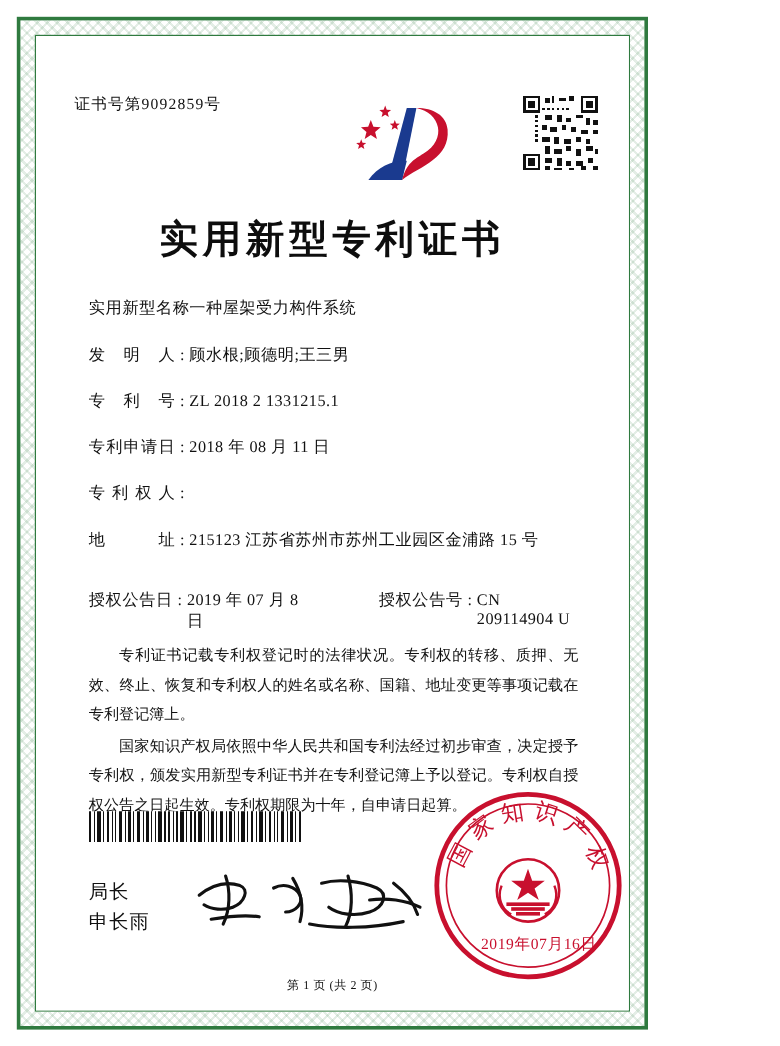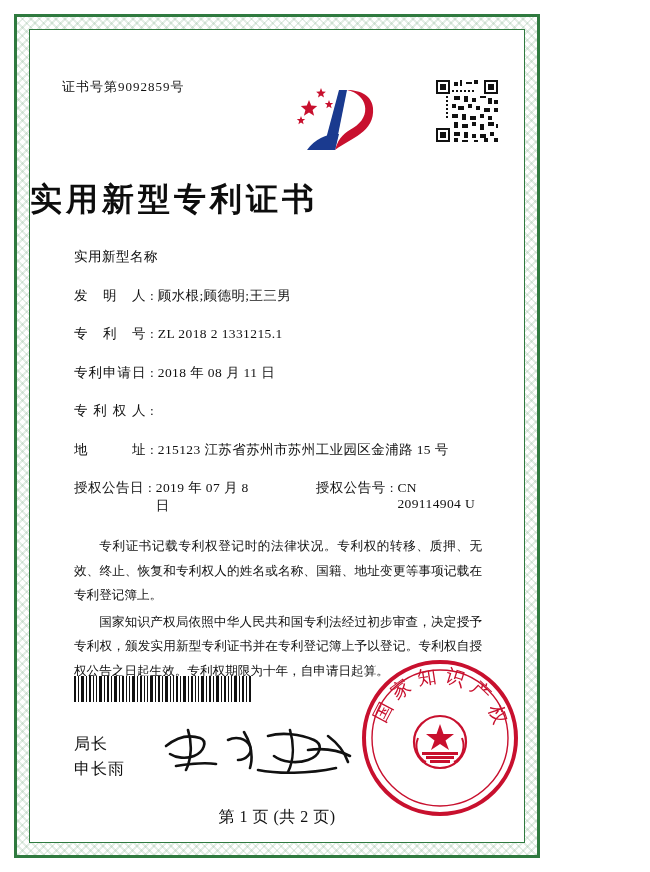--- a/index.html
+++ b/index.html
@@ -76,20 +76,21 @@
     height: 66px;
   }
   .qr svg { display:block; }
 
   
   .doc-title {
     position: absolute;
     left: 0;
     right: 0;
     top: 148px;
+    text-align: center;
     font-size: 32px;
     font-weight: bold;
     letter-spacing: 4px;
     color: #0d0d0d;
     font-family: "Liberation Serif", "DejaVu Serif", serif;
   }
 
   
   .fields {
     position: absolute;
@@ -115,20 +116,21 @@
     text-align-last: justify;
   }
   .field-sep { padding: 0 4px; }
   .field-value {
     letter-spacing: 0.4px;
   }
   .field-row.split .right-part {
     margin-left: 58px;
     display: flex;
     align-items: baseline;
+    margin-top: 12px;
   }
 
   
   .paragraphs {
     position: absolute;
     left: 44px;
     right: 42px;
     top: 504px;
     font-size: 12.6px;
     line-height: 1.95;
@@ -187,21 +189,21 @@
     letter-spacing: 0.5px;
   }
 
   
   .footer {
     position: absolute;
     left: 0;
     right: 0;
     bottom: 14px;
     text-align: center;
-    font-size: 16px;
+    font-size: 10px;
     color: #111;
     letter-spacing: 0.5px;
   }
 </style>
 </head>
 <body>
 
 <div class="page">
 
   <div class="border-outer"></div>
@@ -301,20 +303,21 @@
         </g>
       </svg>
     </div>
 
     <div class="doc-title">实用新型专利证书</div>
 
     <div class="fields">
       <div class="field-row">
         <span class="field-label spread">实用新型名称</span>
         <span class="field-sep">:</span>
+        <span class="field-value">一种屋架受力构件系统</span>
       </div>
       <div class="field-row">
         <span class="field-label spread">发明人</span>
         <span class="field-sep">:</span>
         <span class="field-value">顾水根;顾德明;王三男</span>
       </div>
       <div class="field-row">
         <span class="field-label spread">专利号</span>
         <span class="field-sep">:</span>
         <span class="field-value">ZL 2018 2 1331215.1</span>
@@ -444,17 +447,18 @@
           <path d="M22 -4 C26 6, 22 16, 14 20" fill="none" stroke="#c8102e" stroke-width="2"></path>
         </g>
         <defs>
           <path id="sealArc" d="M 80,80 m -56,0 a 56,56 0 1,1 112,0"></path>
         </defs>
         <text font-family="'Liberation Serif', serif" font-size="19" fill="#c8102e" letter-spacing="7">
           <textPath href="#sealArc" startOffset="8%">国家知识产权局</textPath>
         </text>
       </svg>
     </div>
+    <div class="seal-date">2019年07月16日</div>
 
     <div class="footer">第 1 页 (共 2 页)</div>
 
   </div>
 </div>
 
 </body></html>

